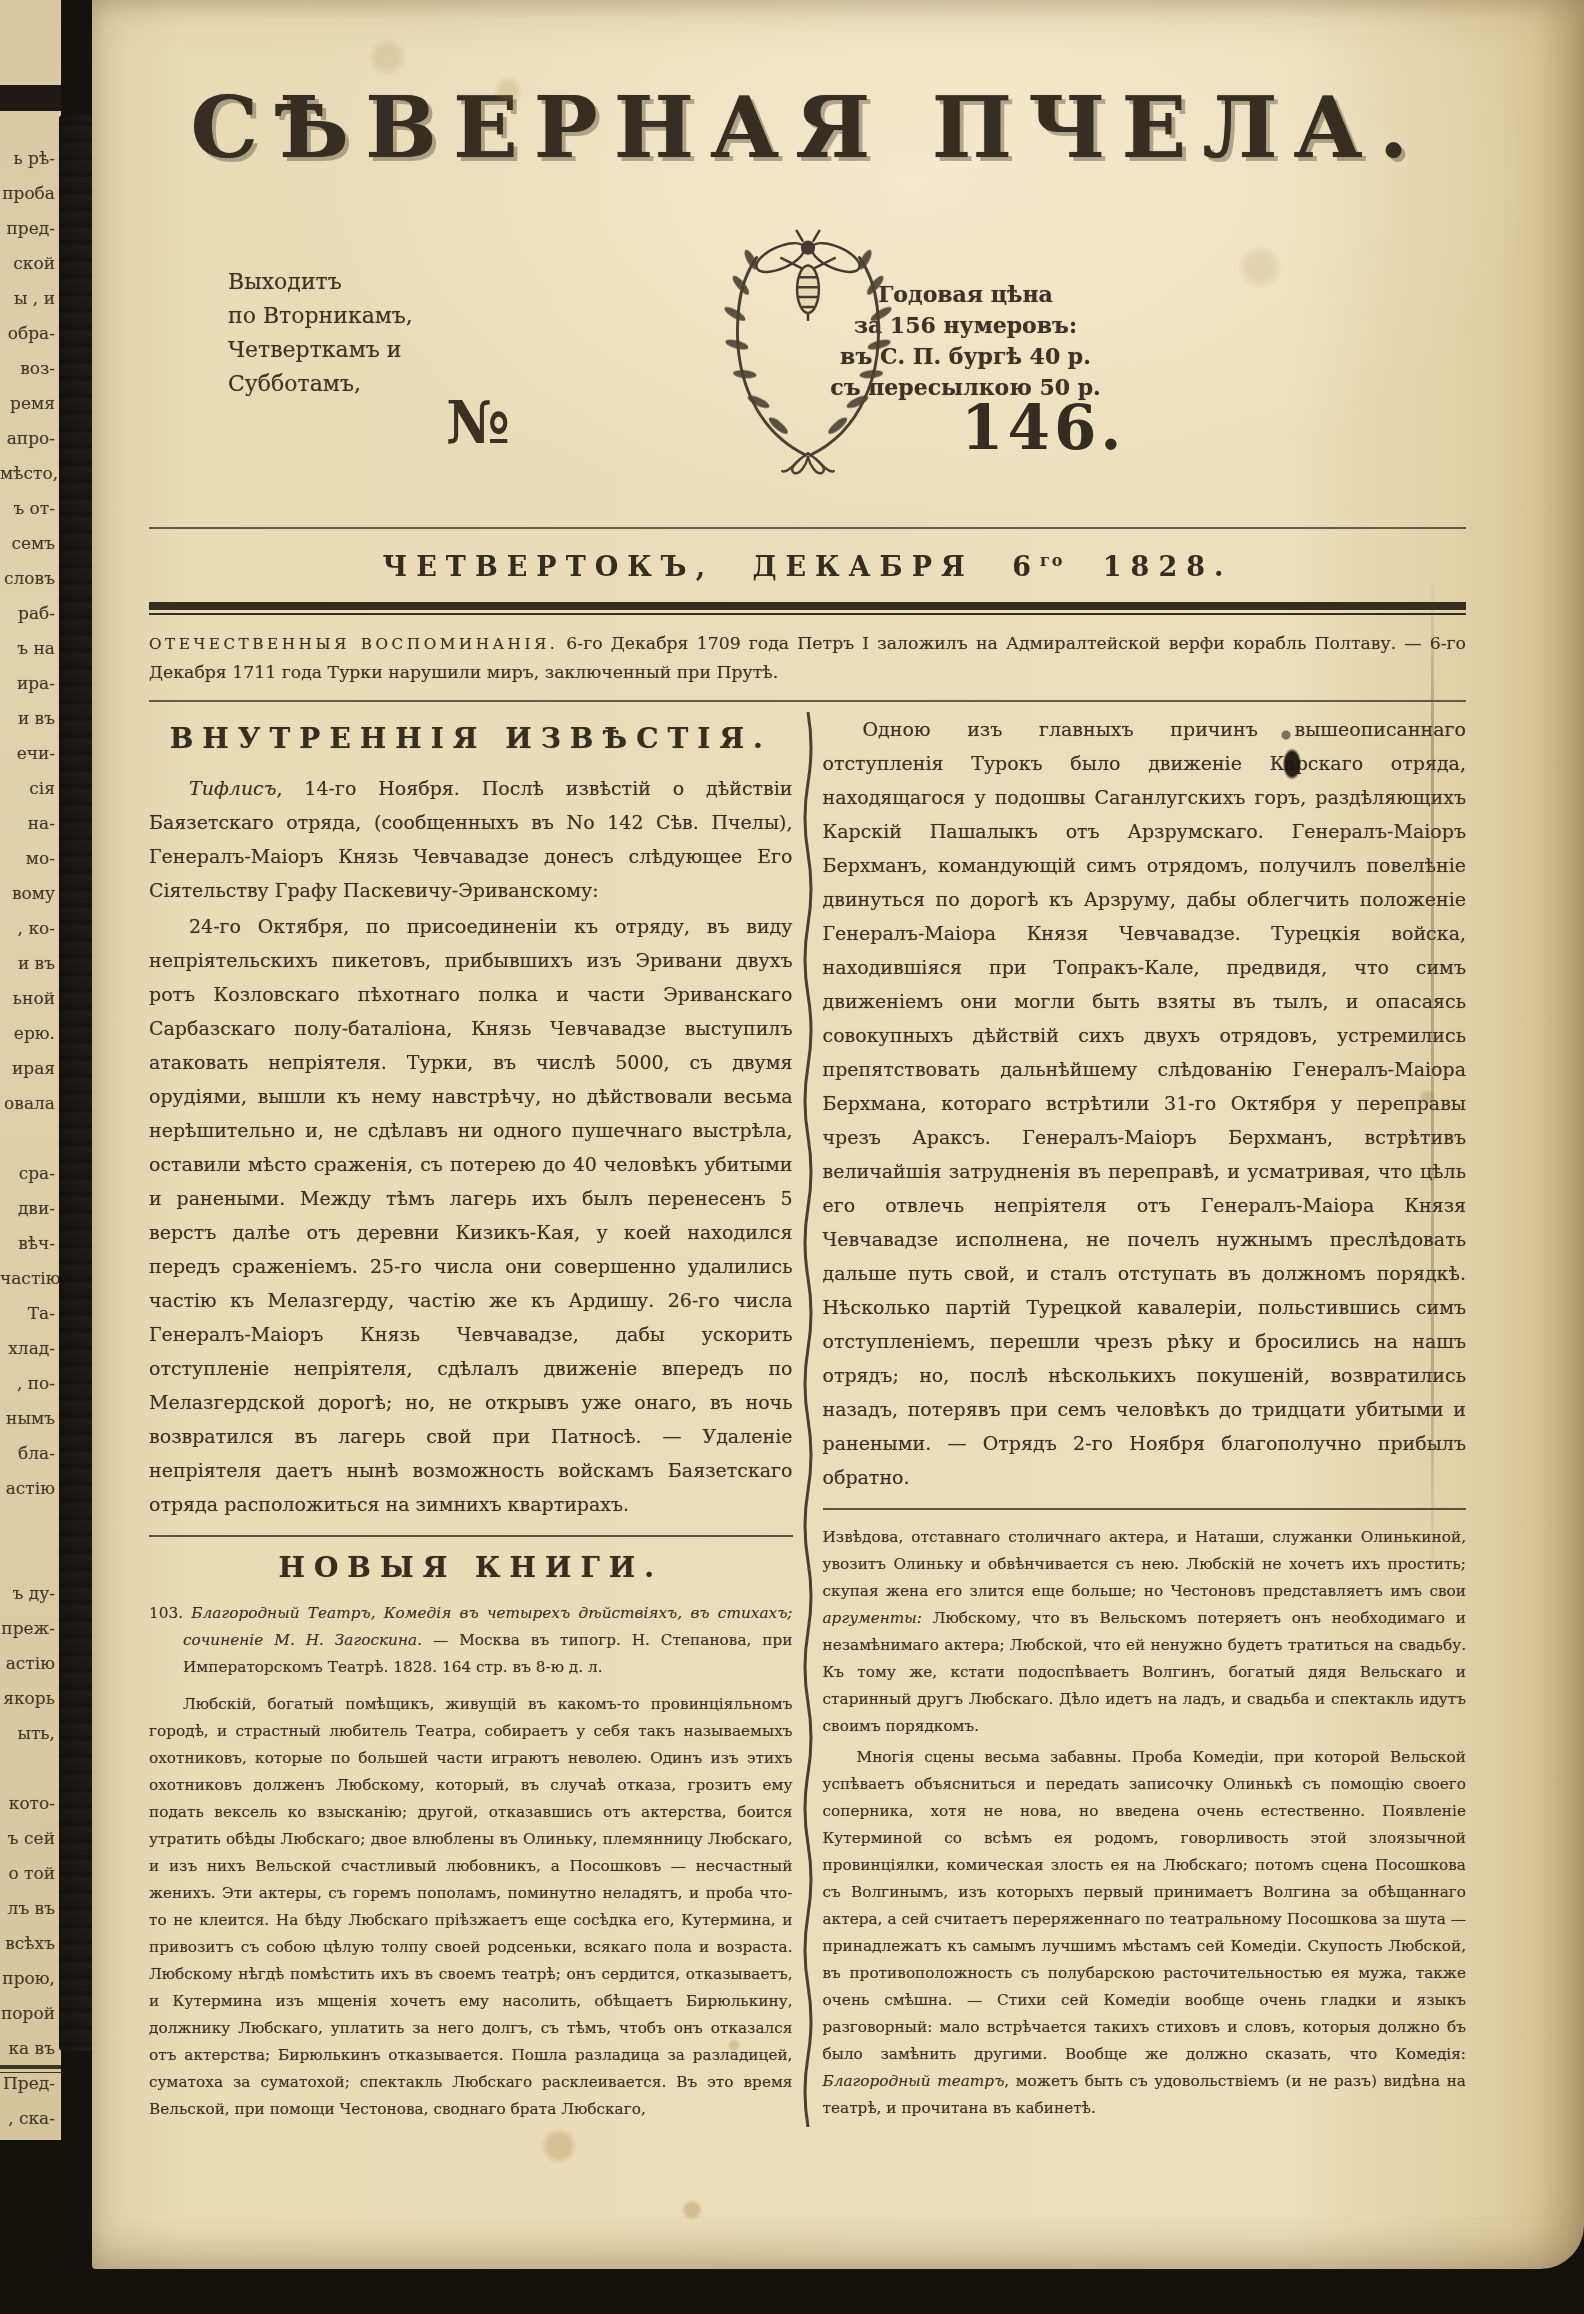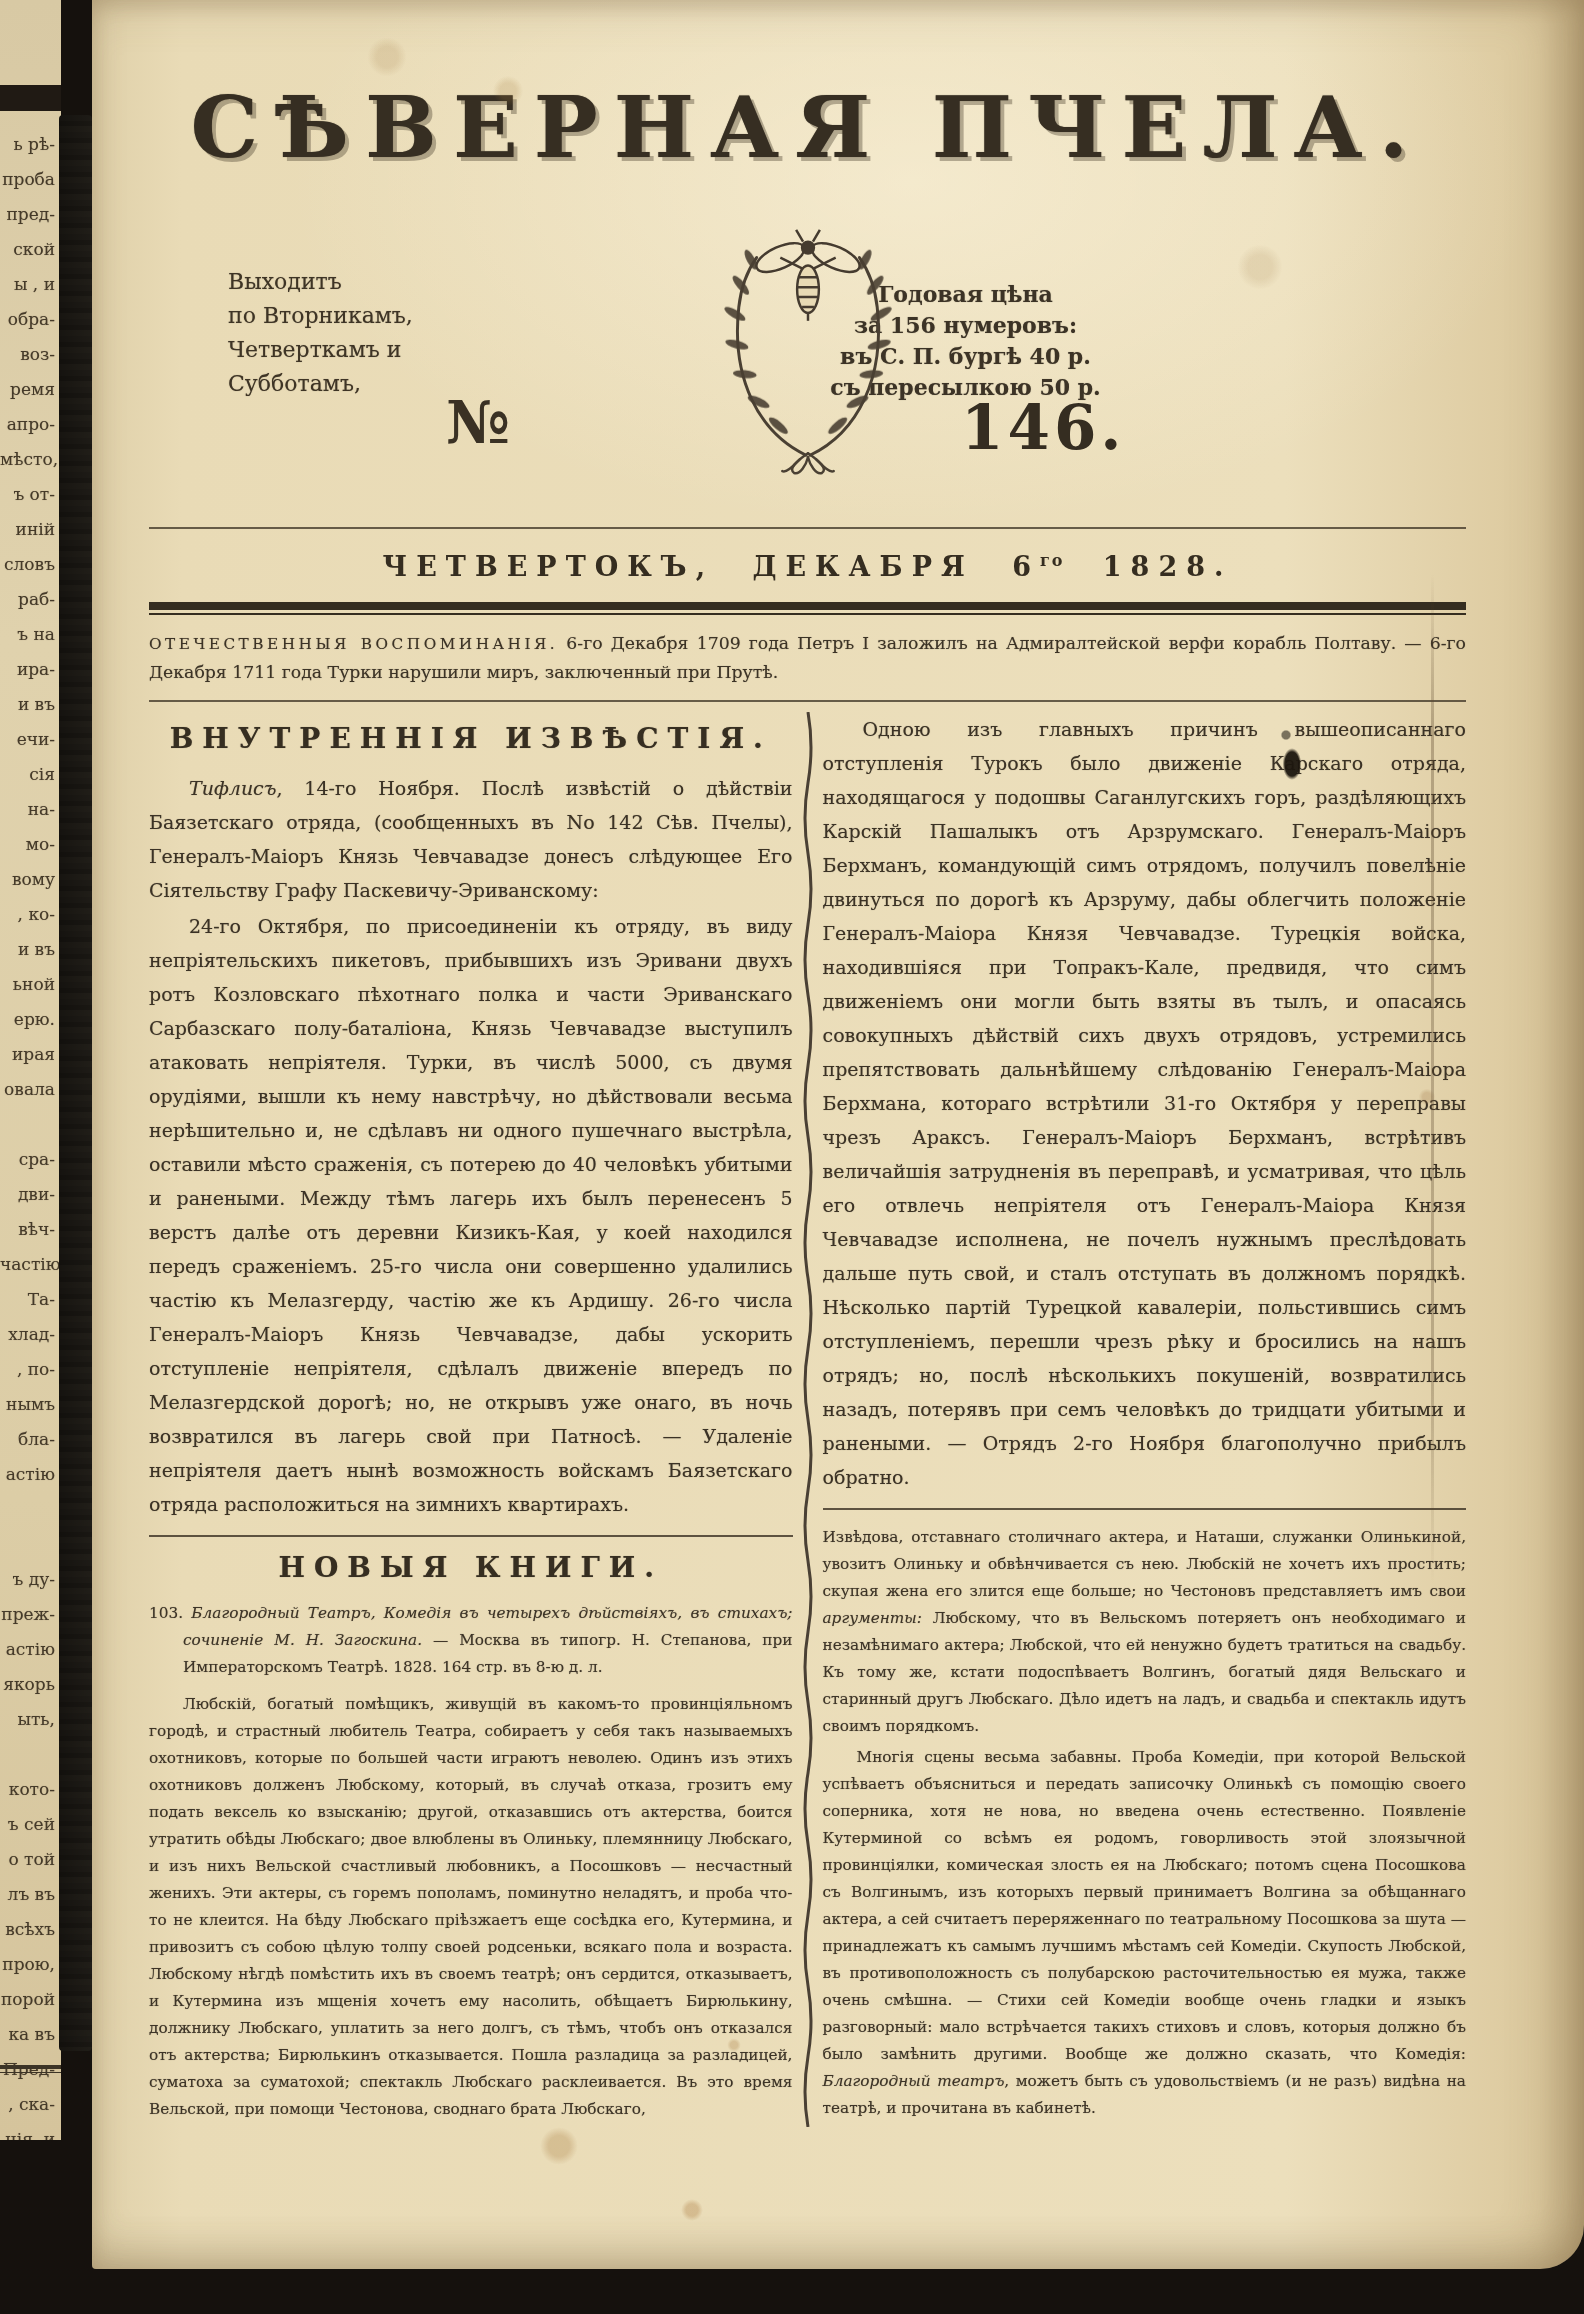--- a/index.html
+++ b/index.html
@@ -8,21 +8,21 @@
     background:#15110d;
     font-family:"DejaVu Serif","Liberation Serif",serif;
   }
   
   .neighbor{
     position:absolute;left:0;top:0;width:61px;height:2140px;
     background:linear-gradient(180deg,#d8c9a4,#e0d2ad 30%,#dccda6 70%,#d5c49c);
     overflow:hidden;
   }
   .neighbor-topbar{position:absolute;left:0;top:85px;width:100%;height:26px;background:#201a14;}
-  .frags{position:absolute;left:0;top:127px;width:100%;}
+  .frags{position:absolute;left:0;top:141px;width:100%;}
   .frag{
     height:35px;line-height:35px;font-size:17px;color:#453a29;
     text-align:right;padding-right:6px;white-space:nowrap;overflow:hidden;
     text-shadow:0 0 1px rgba(69,58,41,.4);
   }
   .neighbor-rule{position:absolute;left:0;top:2065px;width:100%;height:0;
     border-top:4px solid #3c3426;border-bottom:1px solid #3c3426;padding-top:3px;}
   
   .gutter{
     position:absolute;left:59px;top:115px;width:33px;height:1936px;
@@ -109,21 +109,21 @@
       <div class="frag">проба</div>
       <div class="frag">пред-</div>
       <div class="frag">ской</div>
       <div class="frag">ы , и</div>
       <div class="frag">обра-</div>
       <div class="frag">воз-</div>
       <div class="frag">ремя</div>
       <div class="frag">апро-</div>
       <div class="frag">мѣсто,</div>
       <div class="frag">ъ от-</div>
-      <div class="frag">иній</div>
+      <div class="frag">семъ</div>
       <div class="frag">словъ</div>
       <div class="frag">раб-</div>
       <div class="frag">ъ на</div>
       <div class="frag">ира-</div>
       <div class="frag">и въ</div>
       <div class="frag">ечи-</div>
       <div class="frag">сія</div>
       <div class="frag">на-</div>
       <div class="frag">мо-</div>
       <div class="frag">вому</div>

